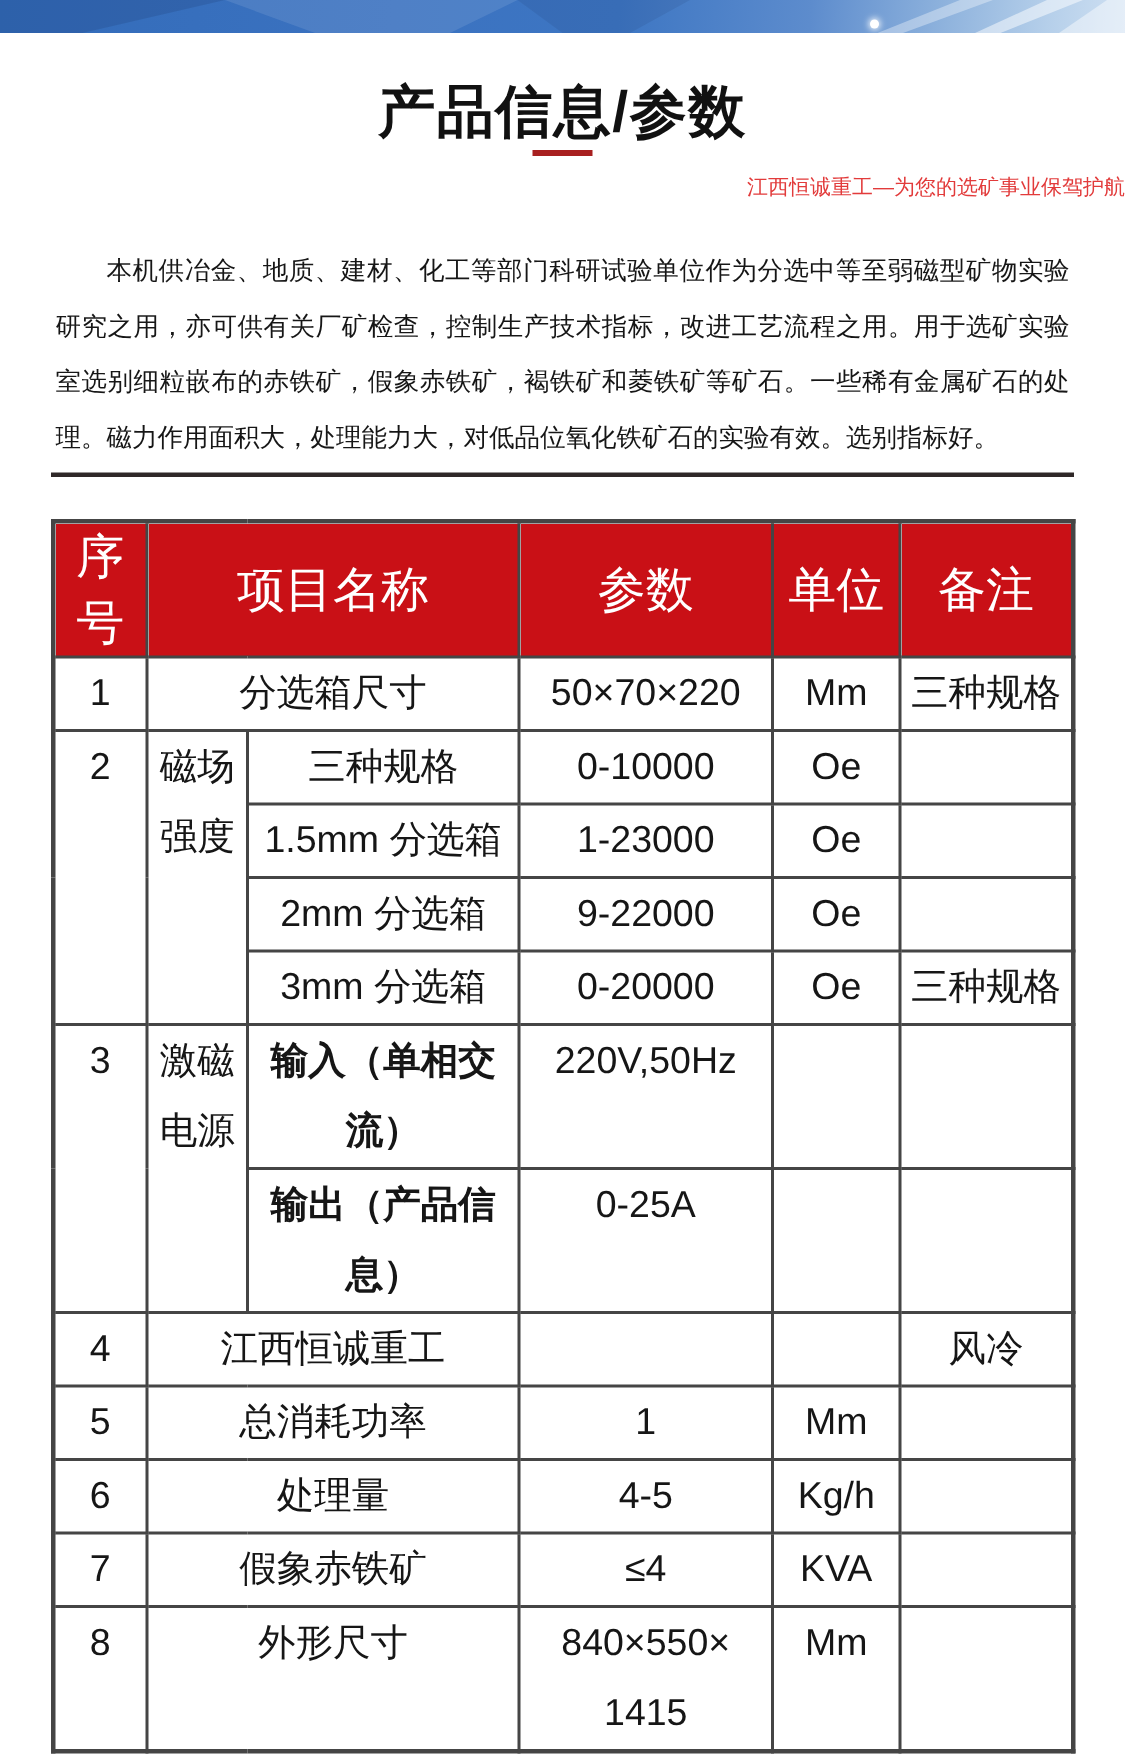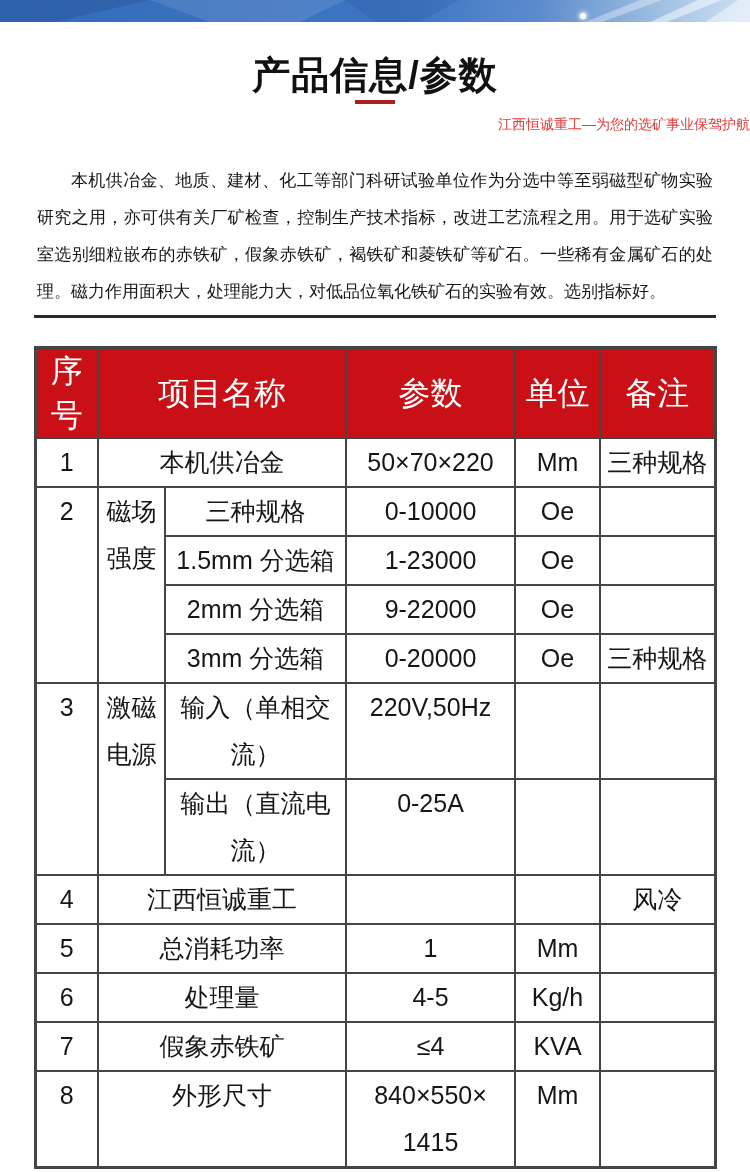--- a/index.html
+++ b/index.html
@@ -91,21 +91,21 @@
   }
   table.spec tbody td {
     height: 47px; line-height: 47px;
     font-size: 25px; color: #161616;
     vertical-align: top;
     background: #ffffff;
   }
   table.spec tbody tr.tall td { height: 94px; }
   td.vmid { vertical-align: middle; }
   .cell-line { display: block; line-height: 47px; }
-  td.small { font-size: 22px; }
+  td.small { font-size: 22px; font-weight: bold; }
 </style>
 </head>
 <body>
 
 <div class="banner">
   <div class="wedge w-dark1"></div>
   <div class="wedge w-light1"></div>
   <div class="wedge w-dark2"></div>
   <div class="wedge w-ray1"></div>
   <div class="wedge w-ray2"></div>
@@ -135,21 +135,21 @@
       <th>序号</th>
       <th colspan="2">项目名称</th>
       <th>参数</th>
       <th>单位</th>
       <th>备注</th>
     </tr>
   </thead>
   <tbody>
     <tr>
       <td>1</td>
-      <td colspan="2">本机供冶金</td>
+      <td colspan="2">分选箱尺寸</td>
       <td>50×70×220</td>
       <td>Mm</td>
       <td>三种规格</td>
     </tr>
 
     <tr>
       <td rowspan="4">2</td>
       <td rowspan="4" class="vmid">
         <span class="cell-line">磁场</span>
         <span class="cell-line">强度</span>
@@ -183,21 +183,21 @@
       <td rowspan="2" class="vmid">
         <span class="cell-line">激磁</span>
         <span class="cell-line">电源</span>
       </td>
       <td class="small">输入（单相交流）</td>
       <td>220V,50Hz</td>
       <td></td>
       <td></td>
     </tr>
     <tr>
-      <td class="small">输出（直流电流）</td>
+      <td class="small">输出（产品信息）</td>
       <td>0-25A</td>
       <td></td>
       <td></td>
     </tr>
 
     <tr>
       <td>4</td>
       <td colspan="2">江西恒诚重工</td>
       <td></td>
       <td></td>

